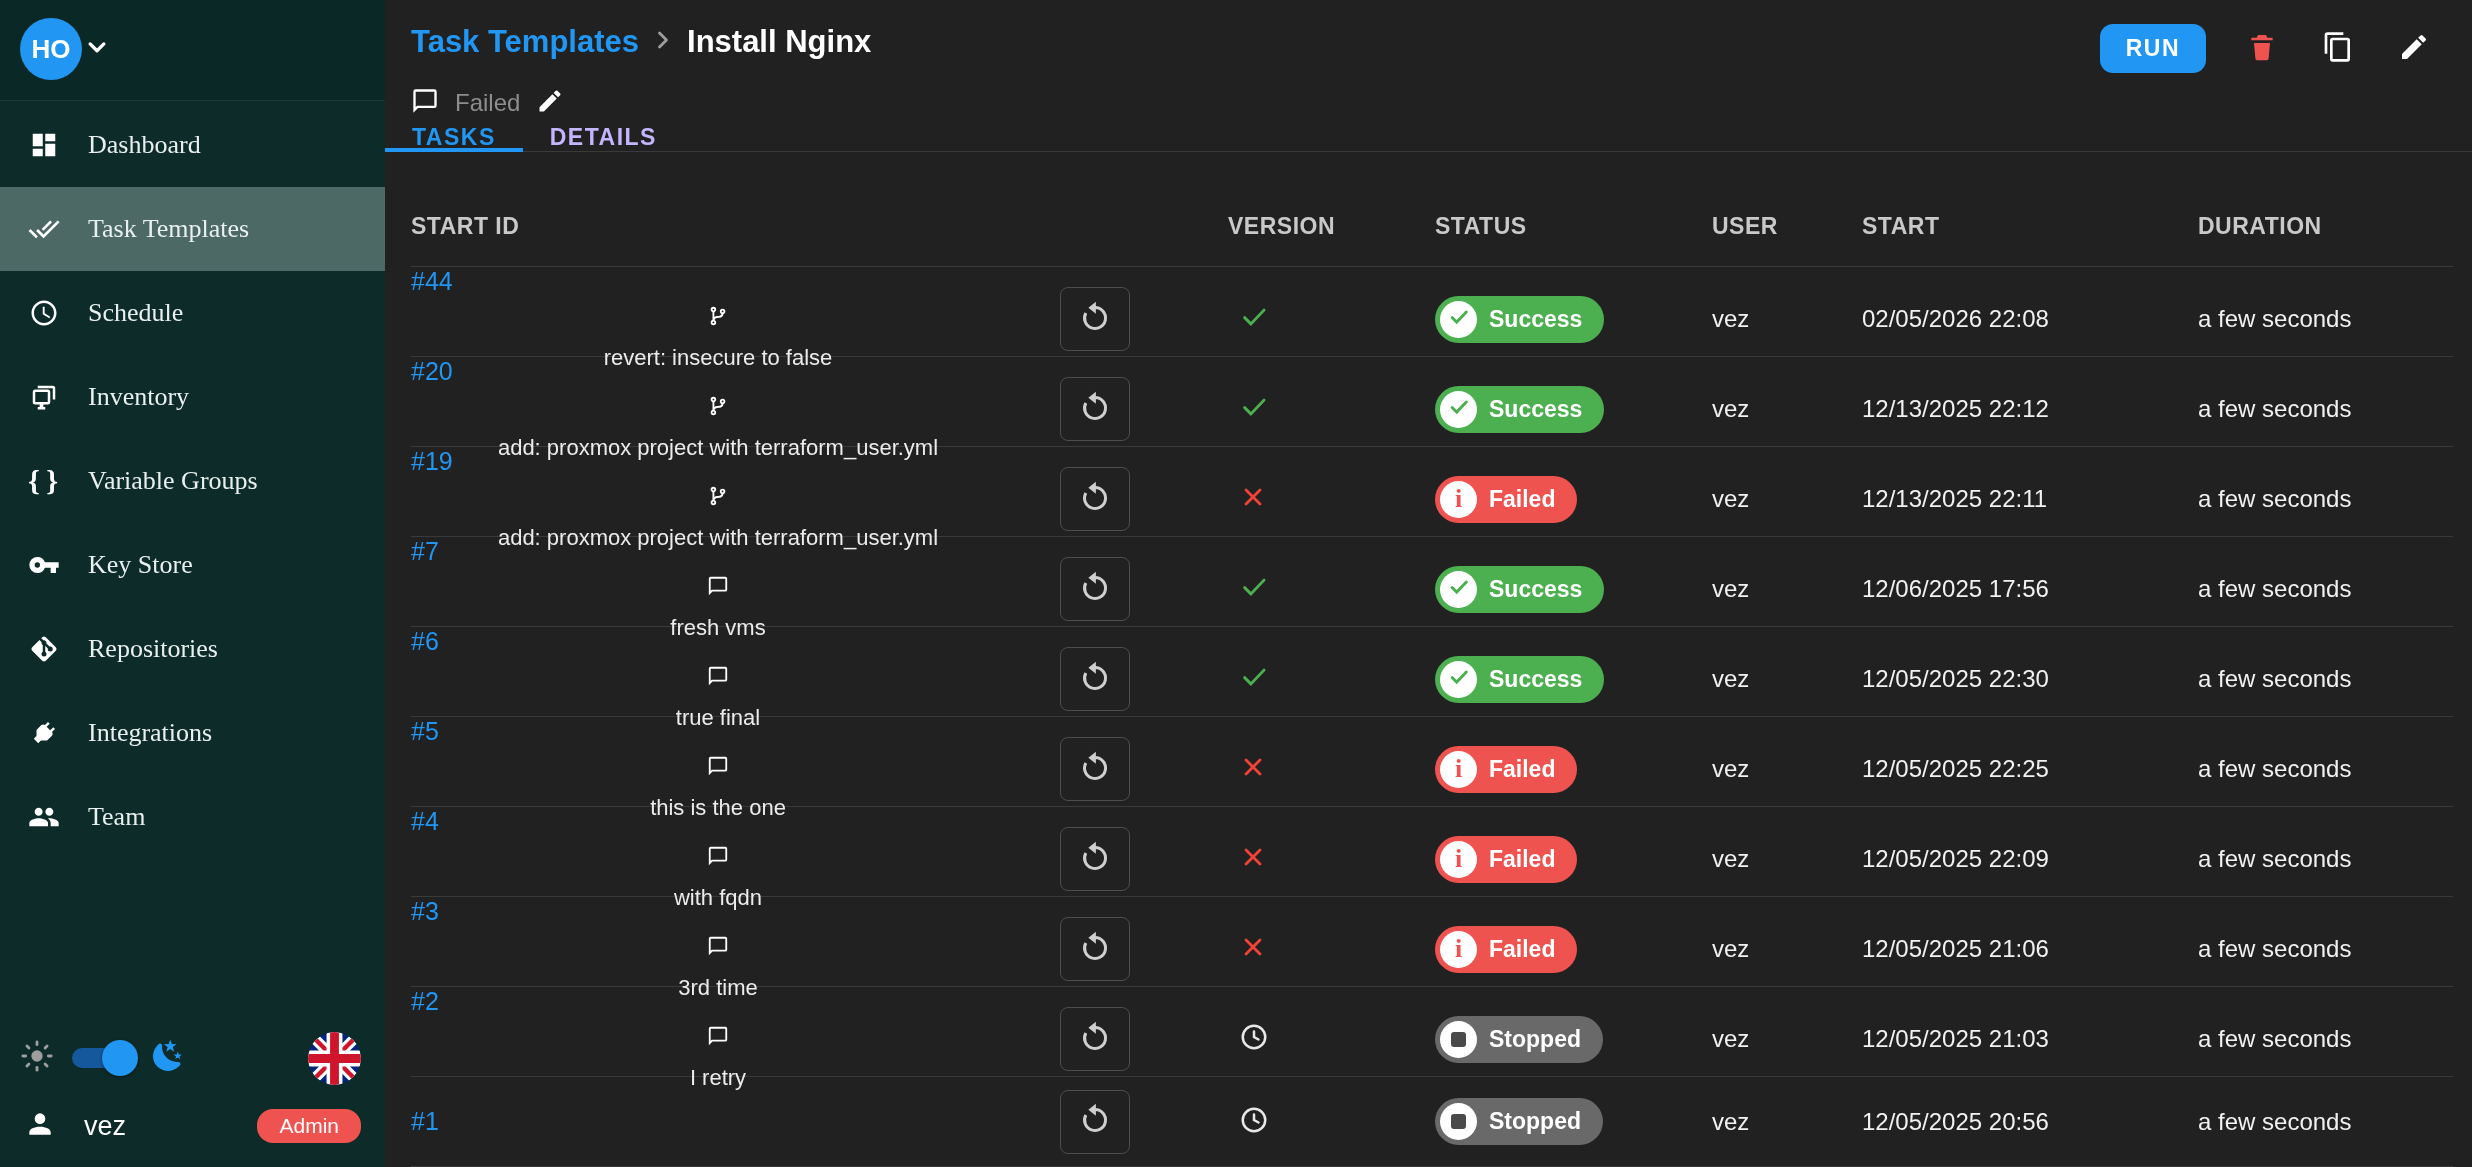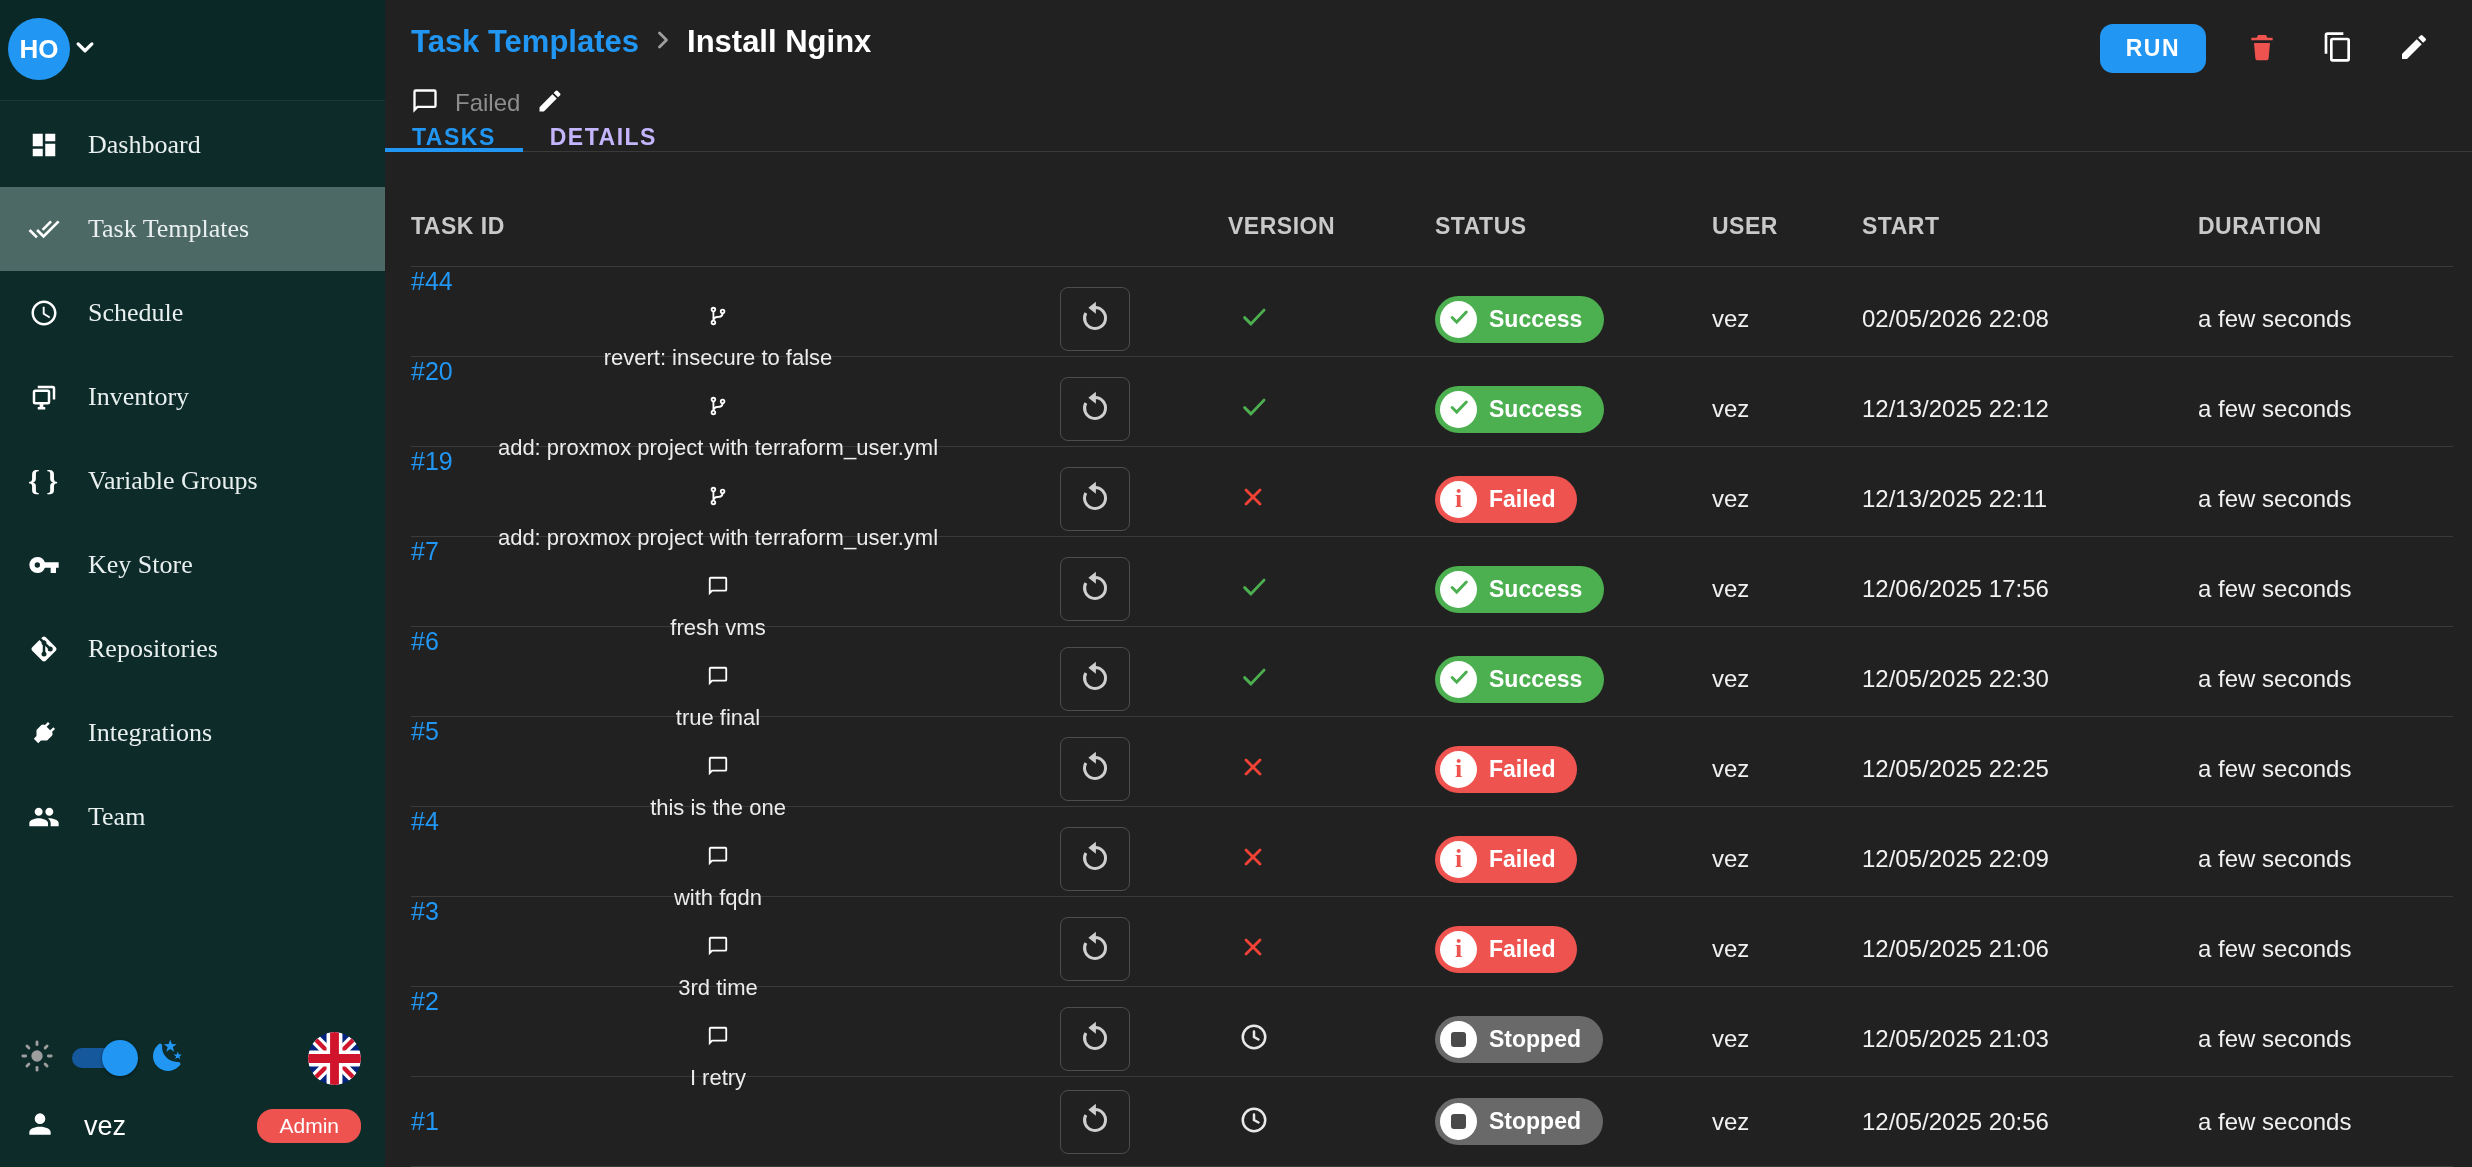--- a/index.html
+++ b/index.html
@@ -4,21 +4,21 @@
 <style>
   html,body{margin:0;padding:0;background:#202020;}
   *{box-sizing:border-box;}
   .app{
     width:2472px;height:1167px;overflow:hidden;display:flex;
     font-family:"Liberation Sans","DejaVu Sans",sans-serif;
     color:#ececec;background:#212121;position:relative;
   }
   
   .sidebar{width:385px;min-width:385px;height:100%;background:#0C2B29;position:relative;}
-  .proj-header{display:flex;align-items:center;padding:18px 20px 20px 8px;border-bottom:1px solid rgba(255,255,255,0.07);background:#0A2826;}
+  .proj-header{display:flex;align-items:center;padding:18px 20px 20px 20px;border-bottom:1px solid rgba(255,255,255,0.07);background:#0A2826;}
   .avatar{width:62px;height:62px;border-radius:50%;background:#2196F3;color:#fff;font-weight:bold;font-size:26px;display:flex;align-items:center;justify-content:center;}
   .proj-text{margin-left:20px;flex:1;}
   .proj-name{font-size:29px;font-weight:bold;color:#fff;line-height:34px;}
   .proj-role{font-size:22px;color:#9fb3b0;line-height:28px;}
   .nav{padding-top:2px;}
   .nav-item{display:flex;align-items:center;height:84px;padding-left:24px;cursor:pointer;color:#E9F0EF;font-family:Liberation Serif, serif;}
   .nav-item.active{background:#4C6965;}
   .nav-icon{width:40px;height:40px;display:flex;align-items:center;justify-content:center;margin-right:24px;}
   .nav-label{font-size:26px;}
   .braces{font-size:30px;font-weight:bold;color:#fff;letter-spacing:2px;}
@@ -265,21 +265,21 @@
       </span>
     </div>
 
     <div class="tabs">
       <div class="tab active">TASKS</div>
       <div class="tab">DETAILS</div>
     </div>
 
     <div class="table">
       <div class="thead">
-        <div class="th c1">TASK ID</div>
+        <div class="th c1">START ID</div>
         <div class="th c2"></div>
         <div class="th c3">VERSION</div>
         <div class="th c4">STATUS</div>
         <div class="th c5">USER</div>
         <div class="th c6">START</div>
         <div class="th c7">DURATION</div>
       </div>
       <div id="rows">
           <div class="trow">
             <div class="cell-task">

